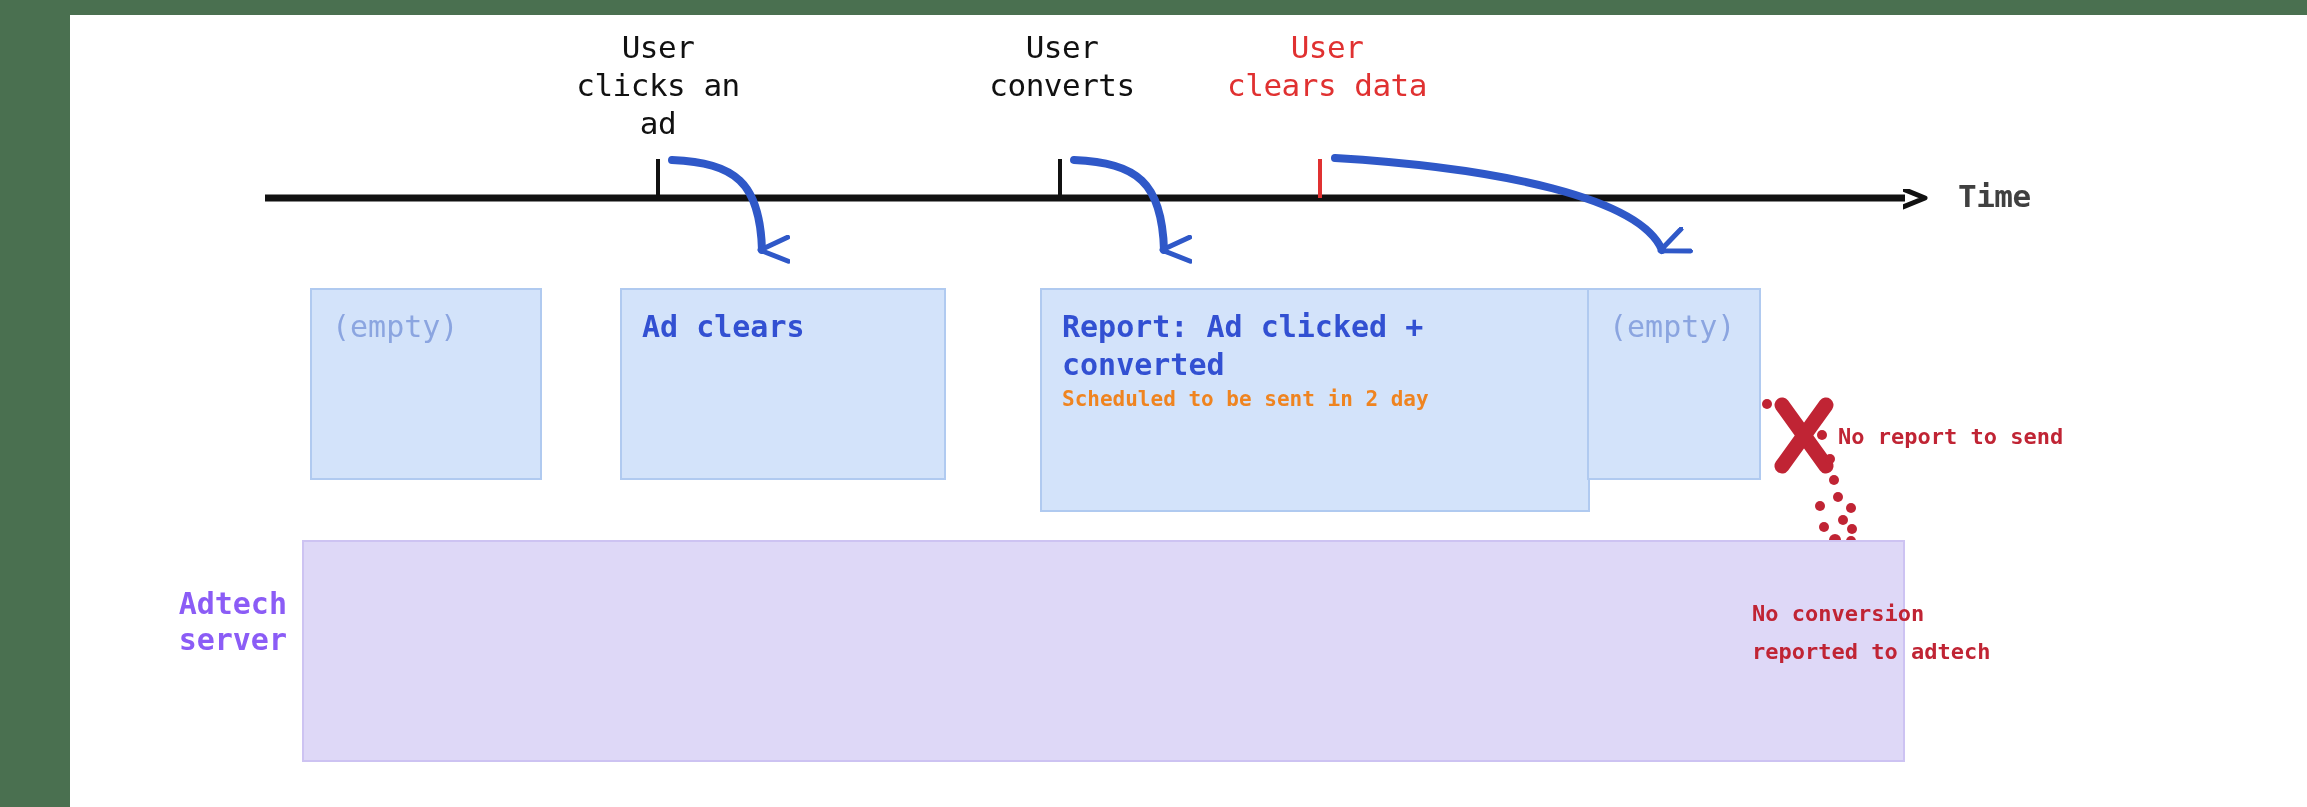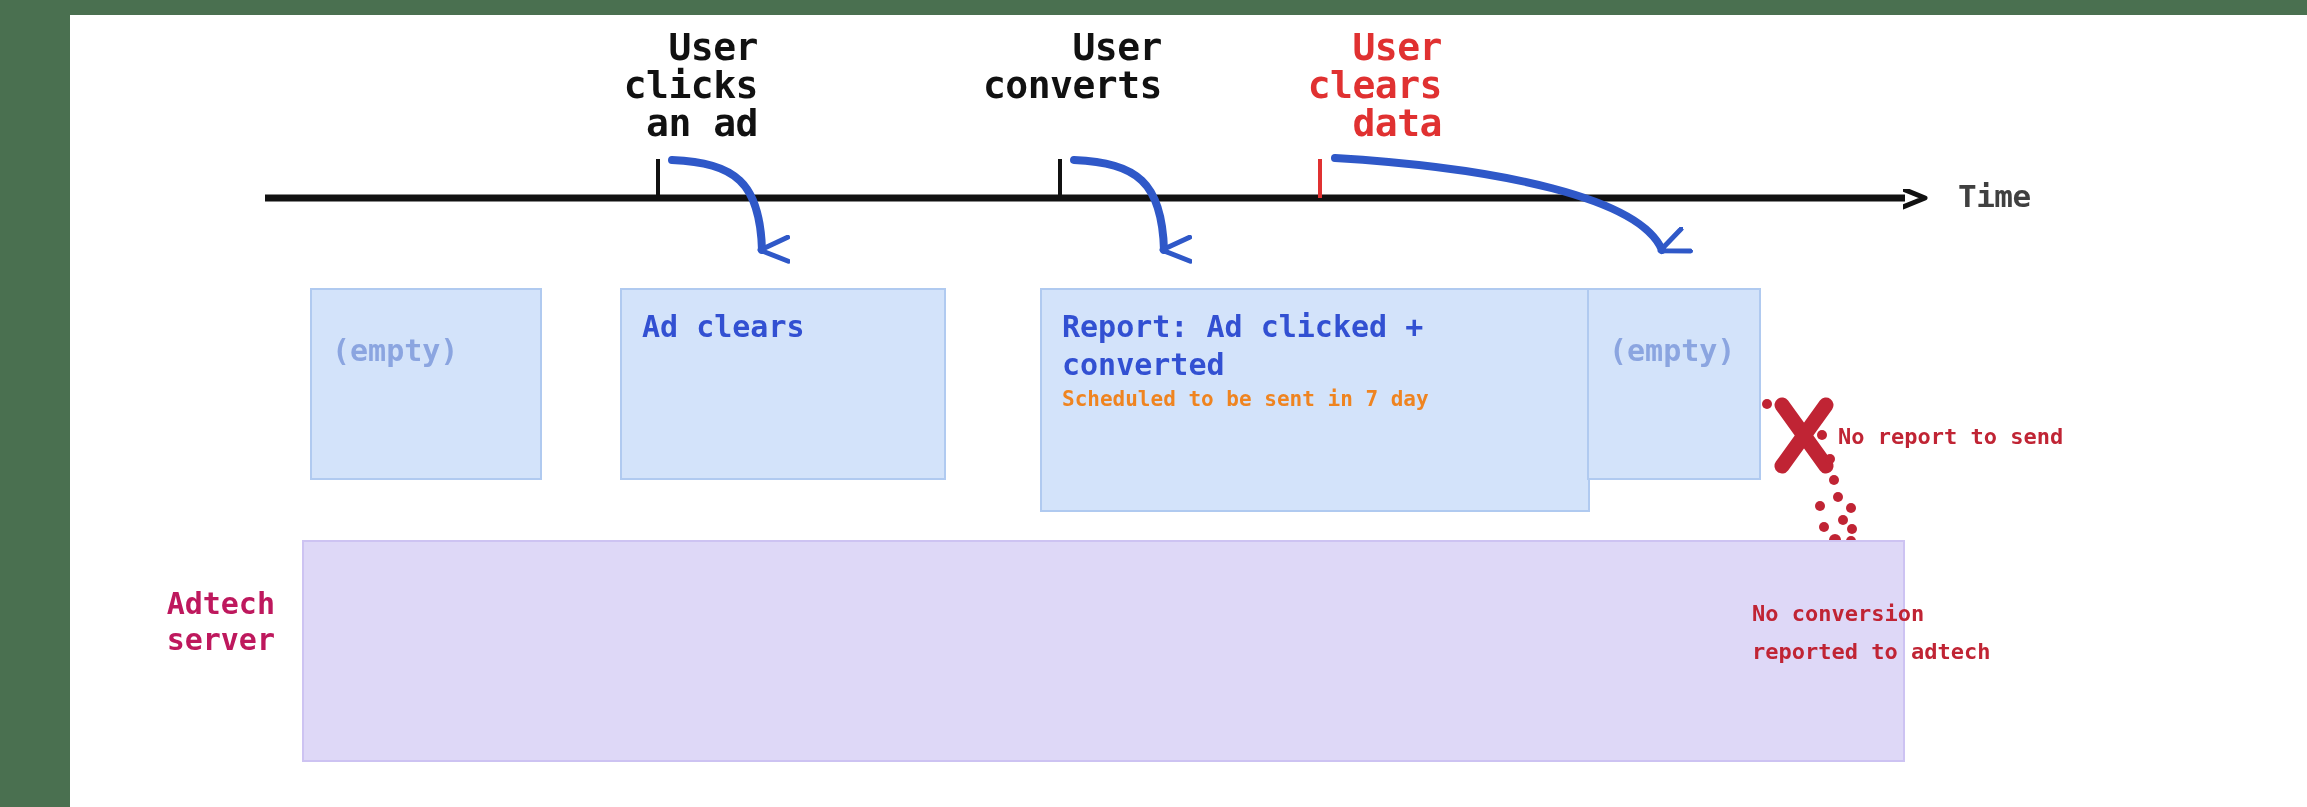--- a/index.html
+++ b/index.html
@@ -33,24 +33,24 @@
   #art {
     position: absolute;
     left: 0; top: 0;
     width: 2307px; height: 807px;
     pointer-events: none;
   }
 
   
   .tl-label {
     position: absolute;
-    text-align: right;
+    text-align: center;
     color: #111111;
-    font-weight: bold;
-    font-size: 38px;
+    font-weight: normal;
+    font-size: 31px;
     line-height: 38px;
     letter-spacing: -0.5px;
     white-space: pre-line;
   }
   .tl-label.red { color: #e03131; }
 
   .time-label {
     position: absolute;
     left: 1958px; top: 178px;
     color: #404040;
@@ -61,39 +61,39 @@
 
   .row-label {
     position: absolute;
     text-align: right;
     font-weight: bold;
     font-size: 30px;
     line-height: 36px;
     white-space: pre-line;
   }
   .row-label.browser { color: #3250d2; left: 60px; top: 312px; width: 215px; }
-  .row-label.adtech  { color: #be185d; left: 60px; top: 586px; width: 215px; }
+  .row-label.adtech  { color: #8b5cf6; left: 72px; top: 586px; width: 215px; }
 
   .store-box {
     position: absolute;
     background: #d3e3fa;
     border: 2px solid #b0caf0;
     box-sizing: border-box;
   }
   .store-text {
     position: absolute;
     left: 20px;
     top: 18px;
     right: 10px;
     font-size: 30px;
     line-height: 38px;
     font-weight: bold;
     color: #3250d2;
   }
-  .store-text.muted { color: #8ba5e0; font-weight: bold; margin-top: 24px; }
+  .store-text.muted { color: #8ba5e0; font-weight: normal; }
   .store-sub {
     position: absolute;
     left: 20px;
     top: 96px;
     font-size: 21px;
     line-height: 26px;
     font-weight: bold;
     color: #ef8420;
   }
 
@@ -200,21 +200,21 @@
     <div class="store-text muted">(empty)</div>
   </div>
 
   <div class="store-box" style="left:620px; top:288px; width:326px; height:192px;">
     <div class="store-text">Ad clears</div>
   </div>
 
   <div class="store-box" style="left:1040px; top:288px; width:550px; height:224px;">
     <div class="store-text">Report:
 Ad clicked + converted</div>
-    <div class="store-sub">Scheduled to be sent in 7 day</div>
+    <div class="store-sub">Scheduled to be sent in 2 day</div>
   </div>
 
   <div class="store-box" style="left:1587px; top:288px; width:174px; height:192px;">
     <div class="store-text muted">(empty)</div>
   </div>
 
   <div class="server-box"></div>
 
   <div class="note send">No report to send</div>
 

